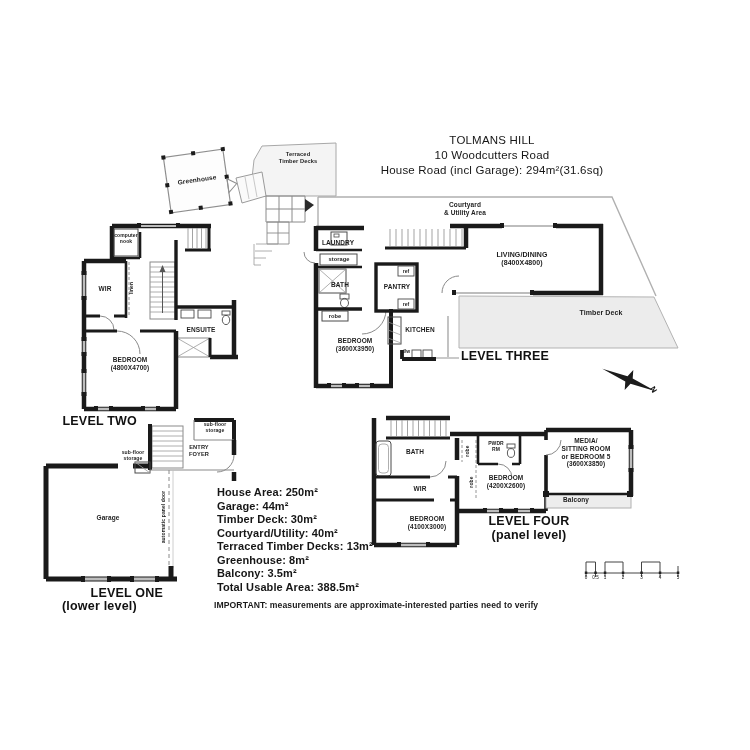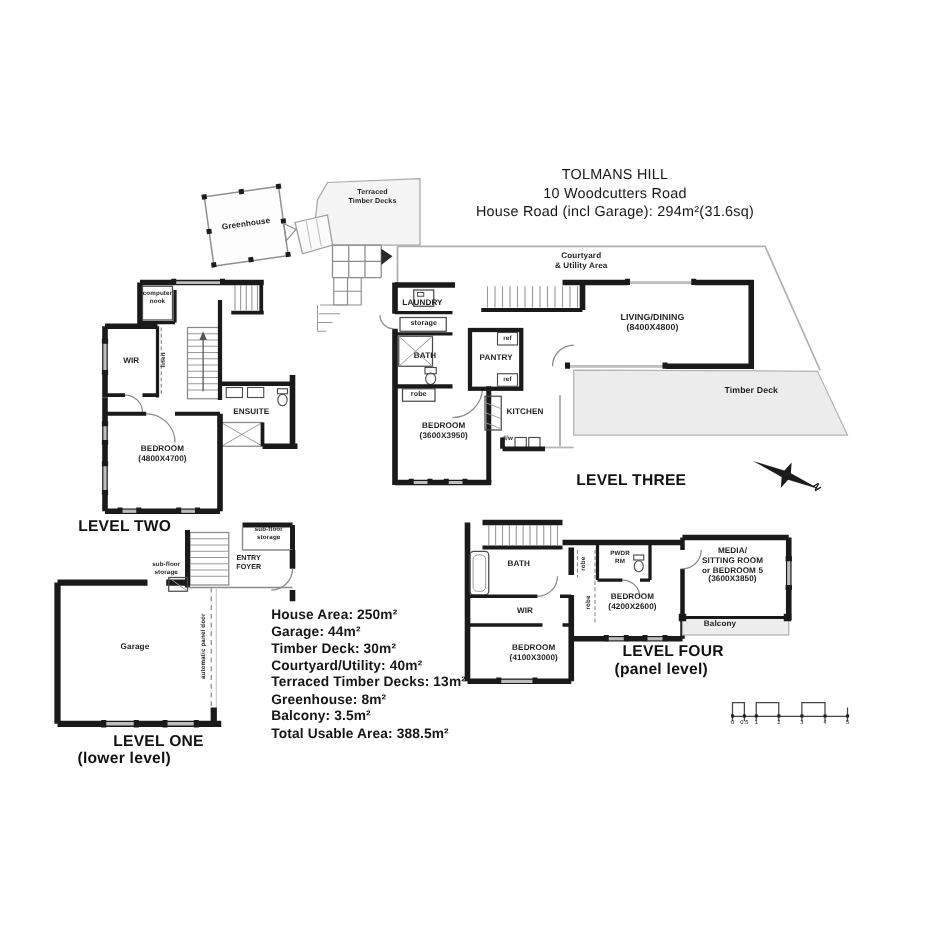--- a/index.html
+++ b/index.html
@@ -276,21 +276,21 @@
 <div class="lbl" style="left:322px;top:337px;width:66px;">BEDROOM
 (3600X3950)</div>
 <div class="lbl" style="left:378px;top:283px;width:38px;">PANTRY</div>
 <div class="lbl xs" style="left:398px;top:268px;width:16px;">ref</div>
 <div class="lbl xs" style="left:398px;top:301px;width:16px;">ref</div>
 <div class="lbl" style="left:402px;top:326px;width:36px;">KITCHEN</div>
 <div class="lbl xs" style="left:398px;top:348px;width:16px;">d/w</div>
 <div class="lbl md" style="left:487px;top:251px;width:70px;">LIVING/DINING
 (8400X4800)</div>
 <div class="lbl md" style="left:570px;top:309px;width:62px;">Timber Deck</div>
-<div class="lbl lvl" style="position:absolute;left:455px;top:349px;width:100px;text-align:center;margin-top:28px;">LEVEL THREE</div>
+<div class="lbl lvl" style="position:absolute;left:455px;top:349px;width:100px;text-align:center;">LEVEL THREE</div>
 
 <div class="lbl xs" style="left:113px;top:232px;width:26px;">computer
 nook</div>
 <div class="lbl" style="left:93px;top:285px;width:24px;">WIR</div>
 <div class="lbl xs vert" style="left:121px;top:285px;width:20px;">linen</div>
 <div class="lbl" style="left:179px;top:326px;width:44px;">ENSUITE</div>
 <div class="lbl" style="left:97px;top:356px;width:66px;">BEDROOM
 (4800X4700)</div>
 <div class="lbl lvl" style="position:absolute;left:37px;top:414px;width:100px;text-align:right;">LEVEL TWO</div>
 
@@ -313,34 +313,35 @@
 RM</div>
 <div class="lbl xs vert" style="left:457px;top:448px;width:20px;">robe</div>
 <div class="lbl xs vert" style="left:461px;top:479px;width:20px;">robe</div>
 <div class="lbl" style="left:474px;top:474px;width:64px;">BEDROOM
 (4200X2600)</div>
 <div class="lbl" style="left:550px;top:437px;width:72px;">MEDIA/
 SITTING ROOM
 or BEDROOM 5
 (3600X3850)</div>
 <div class="lbl" style="left:548px;top:496px;width:56px;">Balcony</div>
-<div class="lbl lvl" style="position:absolute;left:479px;top:514px;width:100px;text-align:right;">LEVEL FOUR</div>
+<div class="lbl lvl" style="position:absolute;left:479px;top:514px;width:100px;text-align:center;">LEVEL FOUR</div>
 <div class="lbl lvl" style="position:absolute;left:479px;top:528px;width:100px;text-align:center;">(panel level)</div>
 
 <div class="areas">
   <div>House Area: 250m²</div>
   <div>Garage: 44m²</div>
   <div>Timber Deck: 30m²</div>
   <div>Courtyard/Utility: 40m²</div>
   <div>Terraced Timber Decks: 13m²</div>
   <div>Greenhouse: 8m²</div>
   <div>Balcony: 3.5m²</div>
   <div>Total Usable Area: 388.5m²</div>
 </div>
 
+<div class="disc">IMPORTANT: measurements are approximate-interested parties need to verify</div>
 
 <div class="north">N</div>
 
 <div class="tick" style="left:580px;">0</div>
 <div class="tick" style="left:589.5px;">0.5</div>
 <div class="tick" style="left:599px;">1</div>
 <div class="tick" style="left:617px;">2</div>
 <div class="tick" style="left:635.5px;">3</div>
 <div class="tick" style="left:654px;">4</div>
 <div class="tick" style="left:672px;">5</div>

